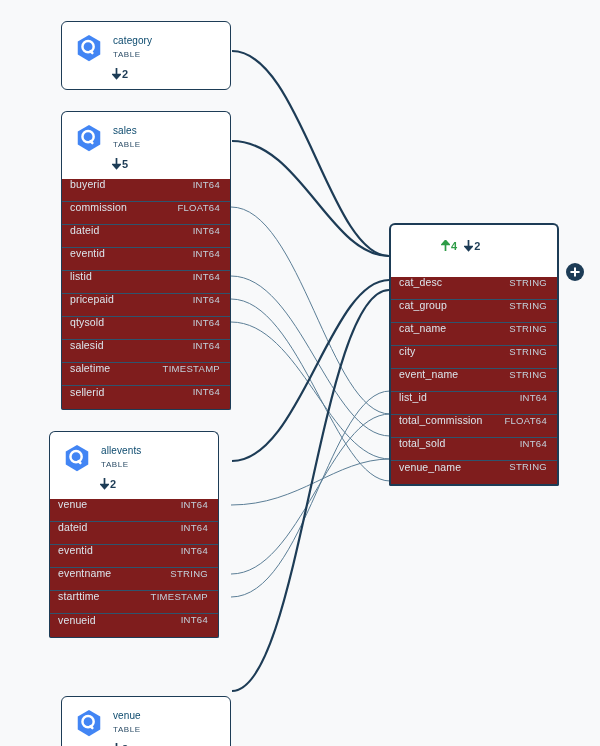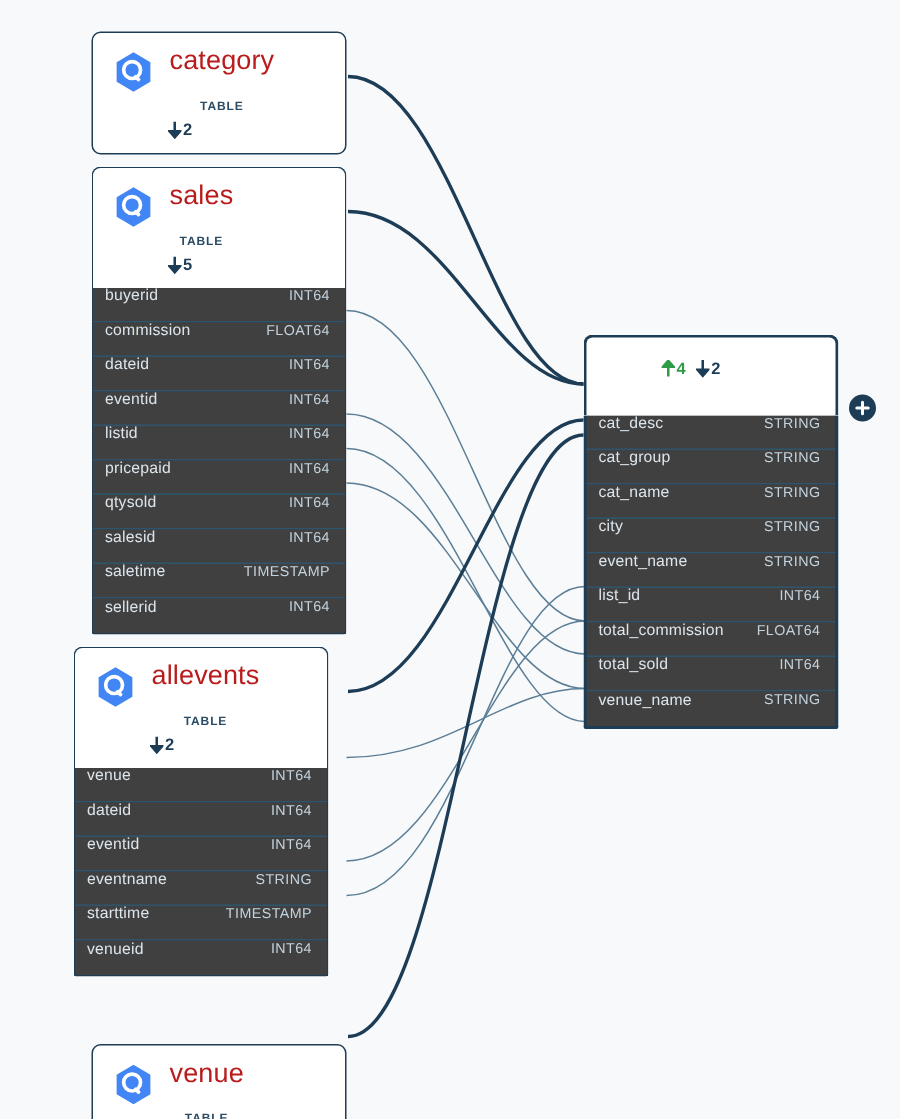--- a/index.html
+++ b/index.html
@@ -63,34 +63,33 @@
     width: 30px;
     height: 30px;
     display: block;
     margin-top: 1px;
   }
   .node-titles {
     display: block;
     padding-top: 1px;
   }
   .node-title {
-    font-size: 18px;
-    color: #b91c1c;
+    font-size: 10px;
+    color: #0c4a6e;
     line-height: 15px;
     letter-spacing: .1px;
     white-space: nowrap;
   }
   .node-subtitle {
     font-size: 8px;
-    font-weight: bold;
+    font-weight: normal;
     letter-spacing: .6px;
     color: #2b4c66;
     line-height: 11px;
-    margin-top: 17px;
-    text-align: center;
+    margin-top: 1px;
   }
   .node-counts {
     display: flex;
     align-items: center;
     gap: 2px;
     margin-top: 4px;
     margin-left: 38px;
     font-size: 11px;
     font-weight: bold;
     color: #1d3c56;
@@ -119,21 +118,21 @@
   .node.selected .field-list {
     border-width: 0 2px 2px 2px;
   }
   .field-row {
     box-sizing: border-box;
     height: 23px;
     display: flex;
     align-items: center;
     justify-content: space-between;
     padding: 0 10px 12px 8px;
-    background: #404040;
+    background: #7f1d1d;
     border-bottom: 1px solid #2e546e;
     color: #d9e3ea;
     font-size: 10.5px;
     letter-spacing: .15px;
   }
   .field-row:last-child { border-bottom: none; }
   .field-name { color: #dce5ec; white-space: nowrap; }
   .field-type {
     color: #c3d2dd;
     font-size: 9.5px;

